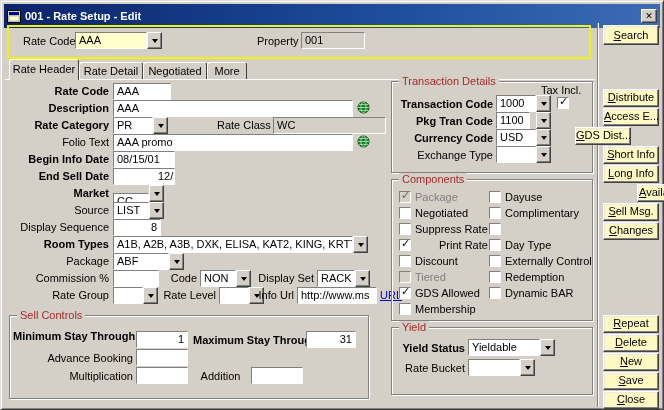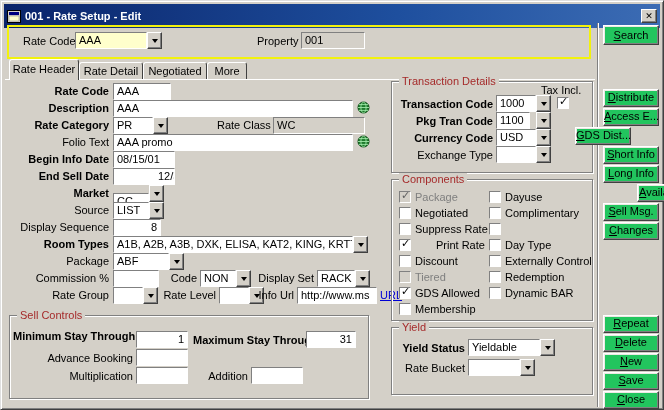--- a/index.html
+++ b/index.html
@@ -39,21 +39,21 @@
     border-left:3px solid transparent; border-right:3px solid transparent; border-top:4px solid #000; }
   .chk { position:absolute; width:12px; height:12px; background:#fff;
     border:1px solid; border-color:#808080 #fff #fff #808080; }
   .chk.dis { background:#d4d0c8; }
   .chk.checked::after { content:"✓"; position:absolute; left:1px; top:-3px;
     font-size:11px; font-weight:bold; color:#000; }
   .chk.dis.checked::after { color:#606060; }
   .grp { position:absolute; border:1px solid #808080; box-shadow:1px 1px 0 #fff, inset 1px 1px 0 #fff; }
   .grp-t { position:absolute; background:#d4d0c8; padding:0 3px; color:#a52a2a;
     height:12px; line-height:12px; white-space:nowrap; z-index:2; }
-  .btn { position:absolute; width:56px; height:18px; background:#22c55e;
+  .btn { position:absolute; width:56px; height:18px; background:#fef9c3;
     border:1px solid; border-color:#fff #404040 #404040 #fff;
     box-shadow: inset -1px -1px 0 #808080, inset 1px 1px 0 #ece9e4;
     text-align:center; line-height:15px; white-space:nowrap; overflow:hidden; }
   .btn::first-letter { text-decoration:underline; }
   .tab { position:absolute; background:#d4d0c8;
     border:1px solid; border-color:#fff #404040 #d4d0c8 #fff; border-bottom:none;
     border-radius:3px 3px 0 0; text-align:center; line-height:17px; white-space:nowrap; }
   .tab.active { z-index:3; line-height:19px; }
   .tabline { position:absolute; background:#fff; height:1px; z-index:2; }
   .sep { position:absolute; width:2px; border-left:1px solid #808080; border-right:1px solid #fff; }
@@ -100,21 +100,21 @@
         <circle cx="6.5" cy="6.5" r="5.5" fill="#1d7a2c" stroke="#0a4a12"></circle>
         <ellipse cx="6.5" cy="6.5" rx="2.6" ry="5.3" fill="none" stroke="#9fe8a8" stroke-width="0.9"></ellipse>
         <path d="M1 6.5h11M2 3.6h9M2 9.4h9" stroke="#9fe8a8" stroke-width="0.9" fill="none"></path>
       </svg>
   </span>
 
   <span class="lbl b" style="left:8px;top:117px;width:100px;">Rate Category</span>
   <div class="fld" style="left:112px;top:116px;width:40px;">PR</div>
   <div class="cbtn" style="left:152px;top:116px;"></div>
   <span class="lbl-l" style="left:216px;top:117px;">Rate Class</span>
-  <div class="fld gray" style="left:272px;top:116px;width:92px;">WC</div>
+  <div class="fld gray" style="left:272px;top:116px;width:113px;">WC</div>
 
   <span class="lbl" style="left:8px;top:134px;width:100px;">Folio Text</span>
   <div class="fld" style="left:112px;top:133px;width:240px;">AAA promo</div>
   <span class="globe" style="left:356px;top:134px;">
     <svg width="13" height="13" viewBox="0 0 13 13">
         <circle cx="6.5" cy="6.5" r="5.5" fill="#1d7a2c" stroke="#0a4a12"></circle>
         <ellipse cx="6.5" cy="6.5" rx="2.6" ry="5.3" fill="none" stroke="#9fe8a8" stroke-width="0.9"></ellipse>
         <path d="M1 6.5h11M2 3.6h9M2 9.4h9" stroke="#9fe8a8" stroke-width="0.9" fill="none"></path>
       </svg>
   </span>
@@ -166,21 +166,21 @@
   <div class="grp" style="left:8px;top:314px;width:360px;height:84px;"></div>
   <span class="grp-t" style="left:16px;top:308px;">Sell Controls</span>
   <span class="lbl b" style="left:12px;top:320px;width:120px;margin-top:8px;">Minimum Stay Through</span>
   <div class="fld num" style="left:135px;top:330px;width:52px;">1</div>
   <span class="lbl b" style="left:192px;top:332px;width:110px;">Maximum Stay Through</span>
   <div class="fld num" style="left:305px;top:330px;width:50px;">31</div>
   <span class="lbl" style="left:12px;top:350px;width:120px;">Advance Booking</span>
   <div class="fld num" style="left:135px;top:348px;width:52px;"></div>
   <span class="lbl" style="left:12px;top:368px;width:120px;">Multiplication</span>
   <div class="fld num" style="left:135px;top:366px;width:52px;"></div>
-  <span class="lbl" style="left:192px;top:368px;width:55px;">Addition</span>
+  <span class="lbl" style="left:192px;top:368px;width:55px;text-align:center;">Addition</span>
   <div class="fld num" style="left:250px;top:366px;width:52px;"></div>
 
   <div class="grp" style="left:390px;top:80px;width:202px;height:92px;"></div>
   <span class="grp-t" style="left:398px;top:74px;">Transaction Details</span>
   <span class="lbl-l" style="left:540px;top:82px;">Tax Incl.</span>
   <span class="chk checked" style="left:556px;top:96px;"></span>
   <span class="lbl b" style="left:394px;top:96px;width:98px;">Transaction Code</span>
   <div class="fld" style="left:495px;top:94px;width:40px;">1000</div>
   <div class="cbtn" style="left:535px;top:94px;"></div>
   <span class="lbl b" style="left:394px;top:113px;width:98px;">Pkg Tran Code</span>
@@ -196,21 +196,21 @@
   <div class="grp" style="left:390px;top:178px;width:202px;height:142px;"></div>
   <span class="grp-t" style="left:398px;top:172px;">Components</span>
 
   <span class="chk dis checked" style="left:398px;top:190px;"></span>
   <span class="lbl-l dis" style="left:414px;top:189px;width:70px;">Package</span>
   <span class="chk" style="left:398px;top:206px;"></span>
   <span class="lbl-l" style="left:414px;top:205px;width:70px;">Negotiated</span>
   <span class="chk" style="left:398px;top:222px;"></span>
   <span class="lbl-l" style="left:414px;top:221px;width:70px;">Suppress Rate</span>
   <span class="chk checked" style="left:398px;top:238px;"></span>
-  <span class="lbl-l" style="left:435px;top:237px;width:70px;">Print Rate</span>
+  <span class="lbl-l" style="left:390px;top:237px;width:70px;padding-left:48px;">Print Rate</span>
   <span class="chk" style="left:398px;top:254px;"></span>
   <span class="lbl-l" style="left:414px;top:253px;width:70px;">Discount</span>
   <span class="chk dis" style="left:398px;top:270px;"></span>
   <span class="lbl-l dis" style="left:414px;top:269px;width:70px;">Tiered</span>
   <span class="chk checked" style="left:398px;top:286px;"></span>
   <span class="lbl-l" style="left:414px;top:285px;width:70px;">GDS Allowed</span>
   <span class="chk" style="left:398px;top:302px;"></span>
   <span class="lbl-l" style="left:414px;top:301px;width:70px;">Membership</span>
 
   <span class="chk" style="left:488px;top:190px;"></span>

